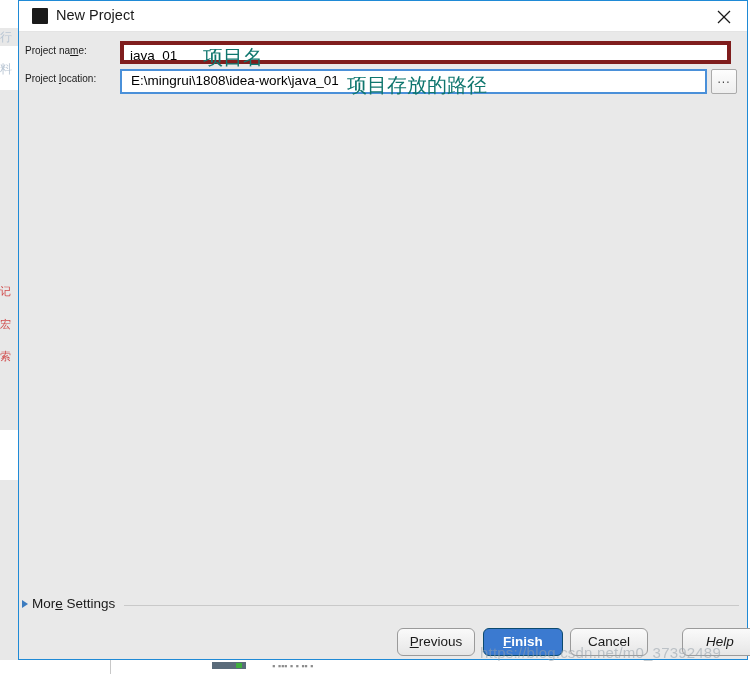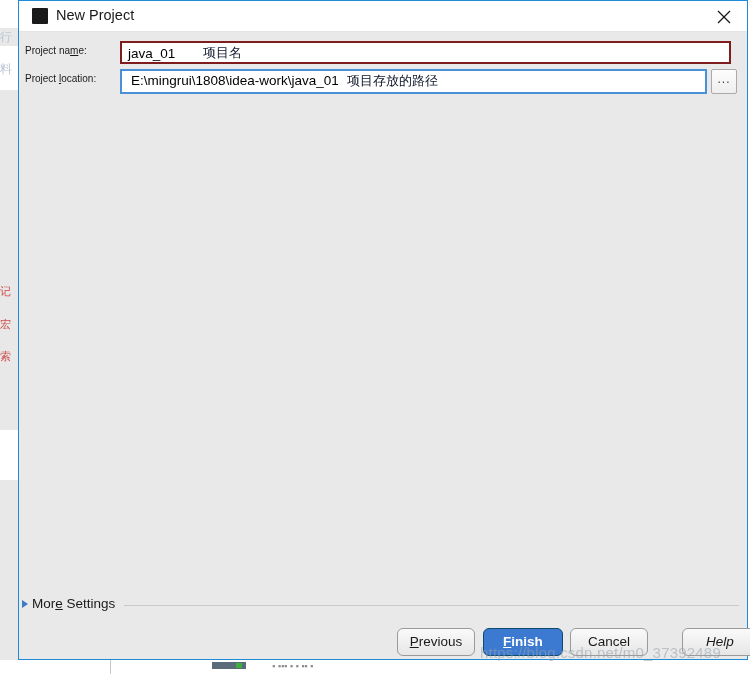--- a/index.html
+++ b/index.html
@@ -164,21 +164,21 @@
     color: #000000;
     padding: 0 0 0 6px;
     font-family: "Liberation Sans", sans-serif;
     line-height: 21px;
     white-space: nowrap;
     overflow: hidden;
   }
   #field-name {
     left: 101px; top: 40px;
     width: 611px; height: 23px;
-    border: 2px solid #7f1d1d;
+    border: 4px solid #7f1d1d;
   }
   #field-location {
     left: 101px; top: 68px;
     width: 587px; height: 25px;
     border: 2px solid #4a90d9;
     line-height: 20px;
     padding-left: 9px;
   }
   #browse-button {
     position: absolute;
@@ -191,23 +191,23 @@
     text-align: center;
     font-size: 12px;
     color: #444;
     line-height: 18px;
     letter-spacing: 1px;
   }
 
   
   .annot {
     position: absolute;
-    color: #0f172a;
+    color: #0f766e;
     font-family: Liberation Mono, monospace;
-    font-size: 13px;
+    font-size: 20px;
     white-space: nowrap;
   }
   #annot-name { left: 184px; top: 43px; }
   #annot-location { left: 328px; top: 71px; }
 
   #note-block {
     position: absolute;
     left: 82px; top: 131px;
     color: #f03c3c;
     font-family: "DejaVu Sans", "Liberation Sans", sans-serif;

